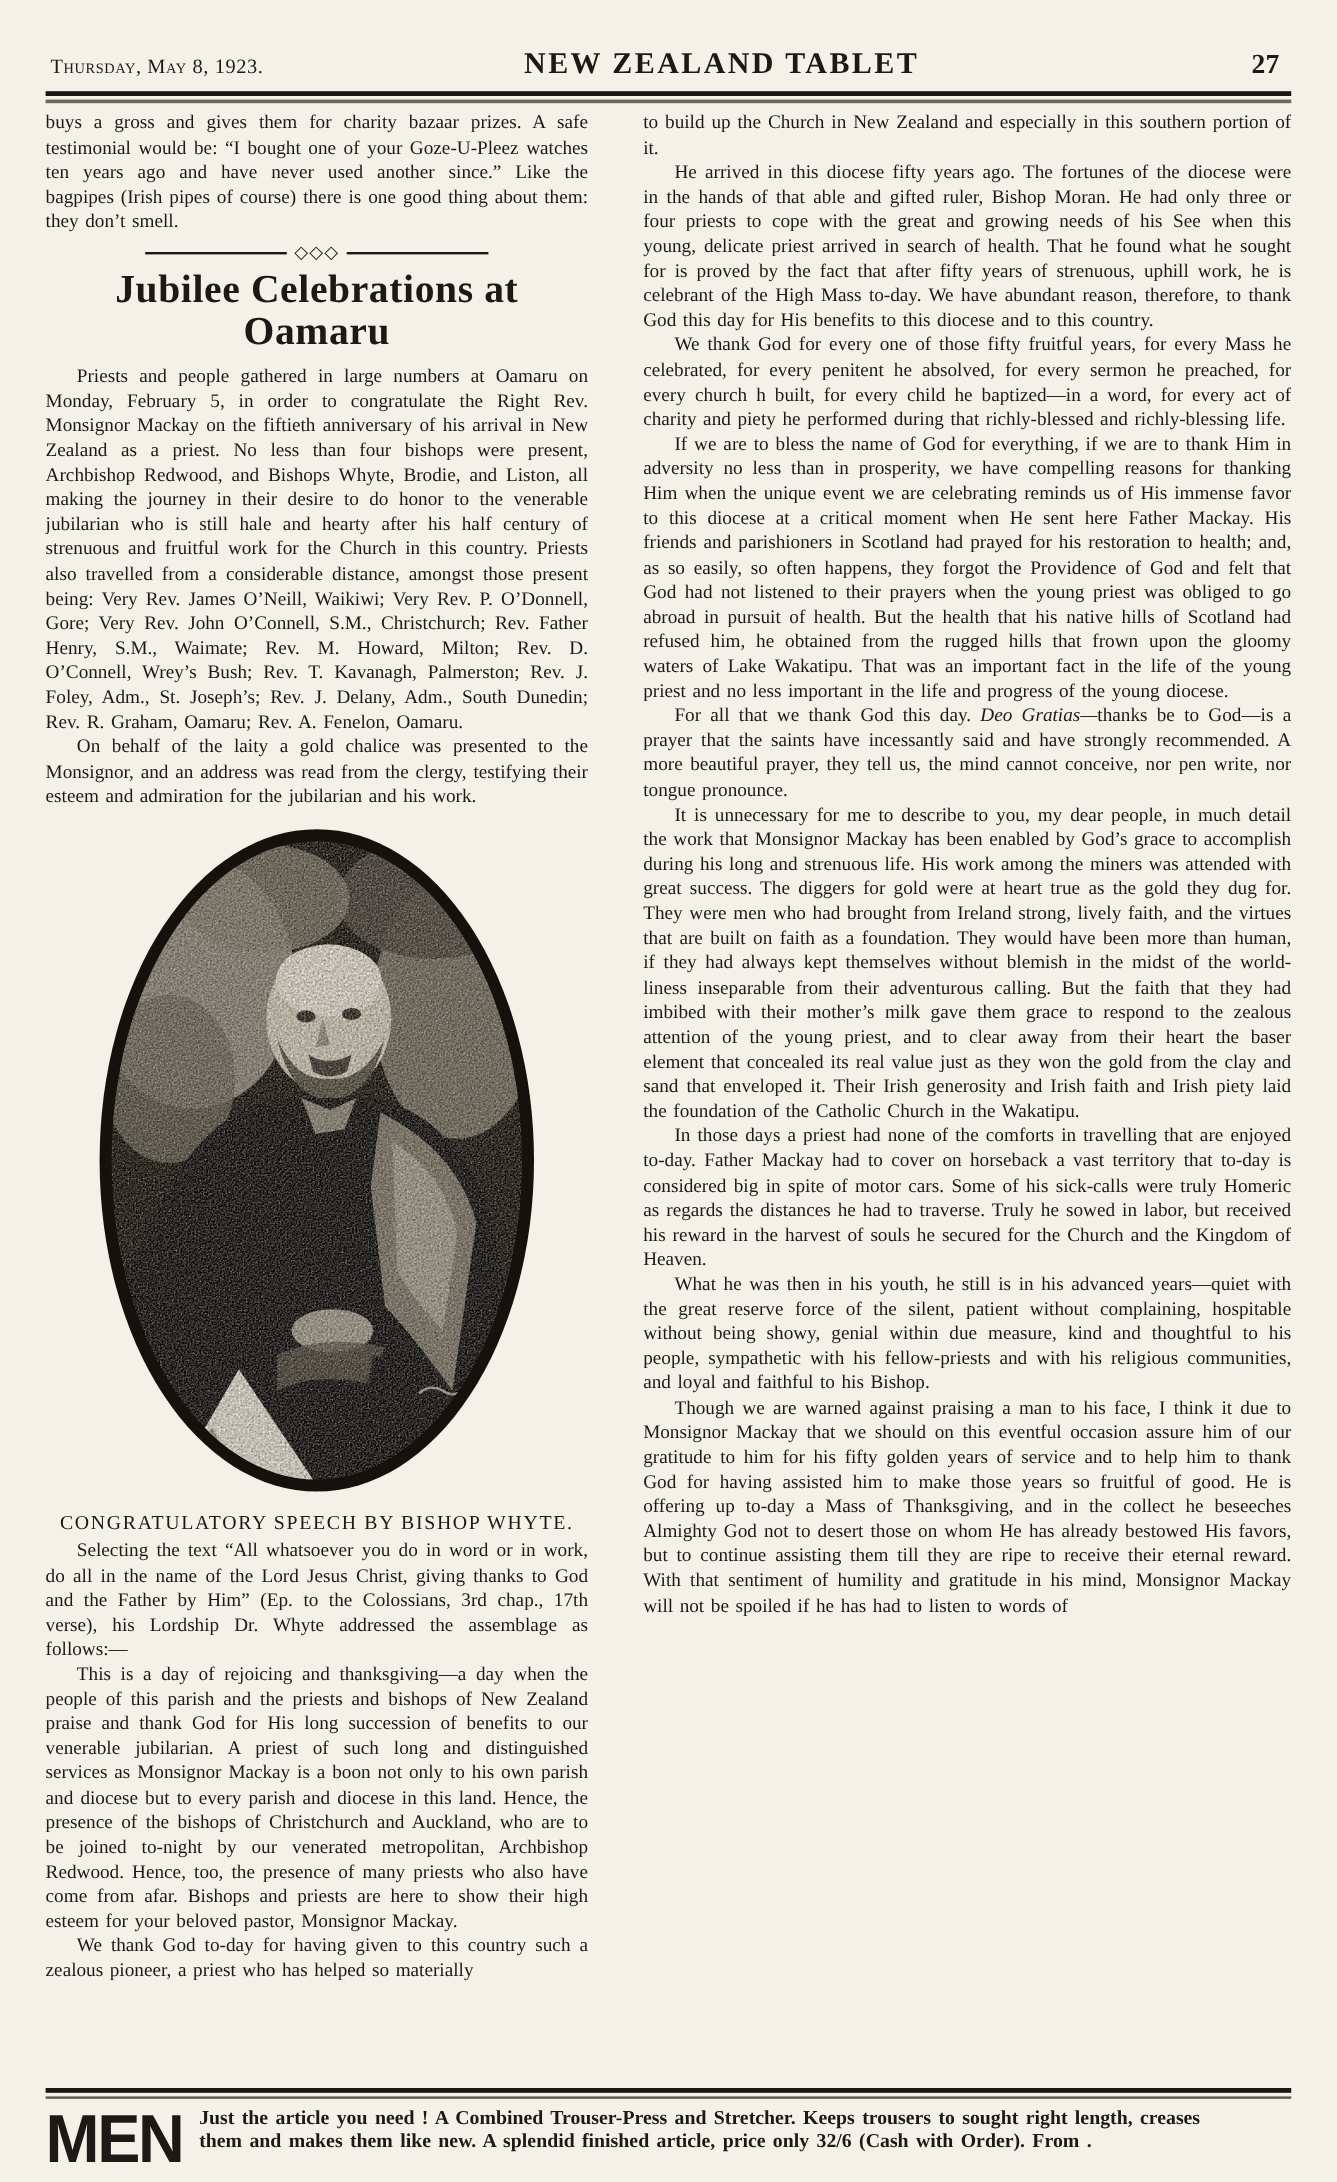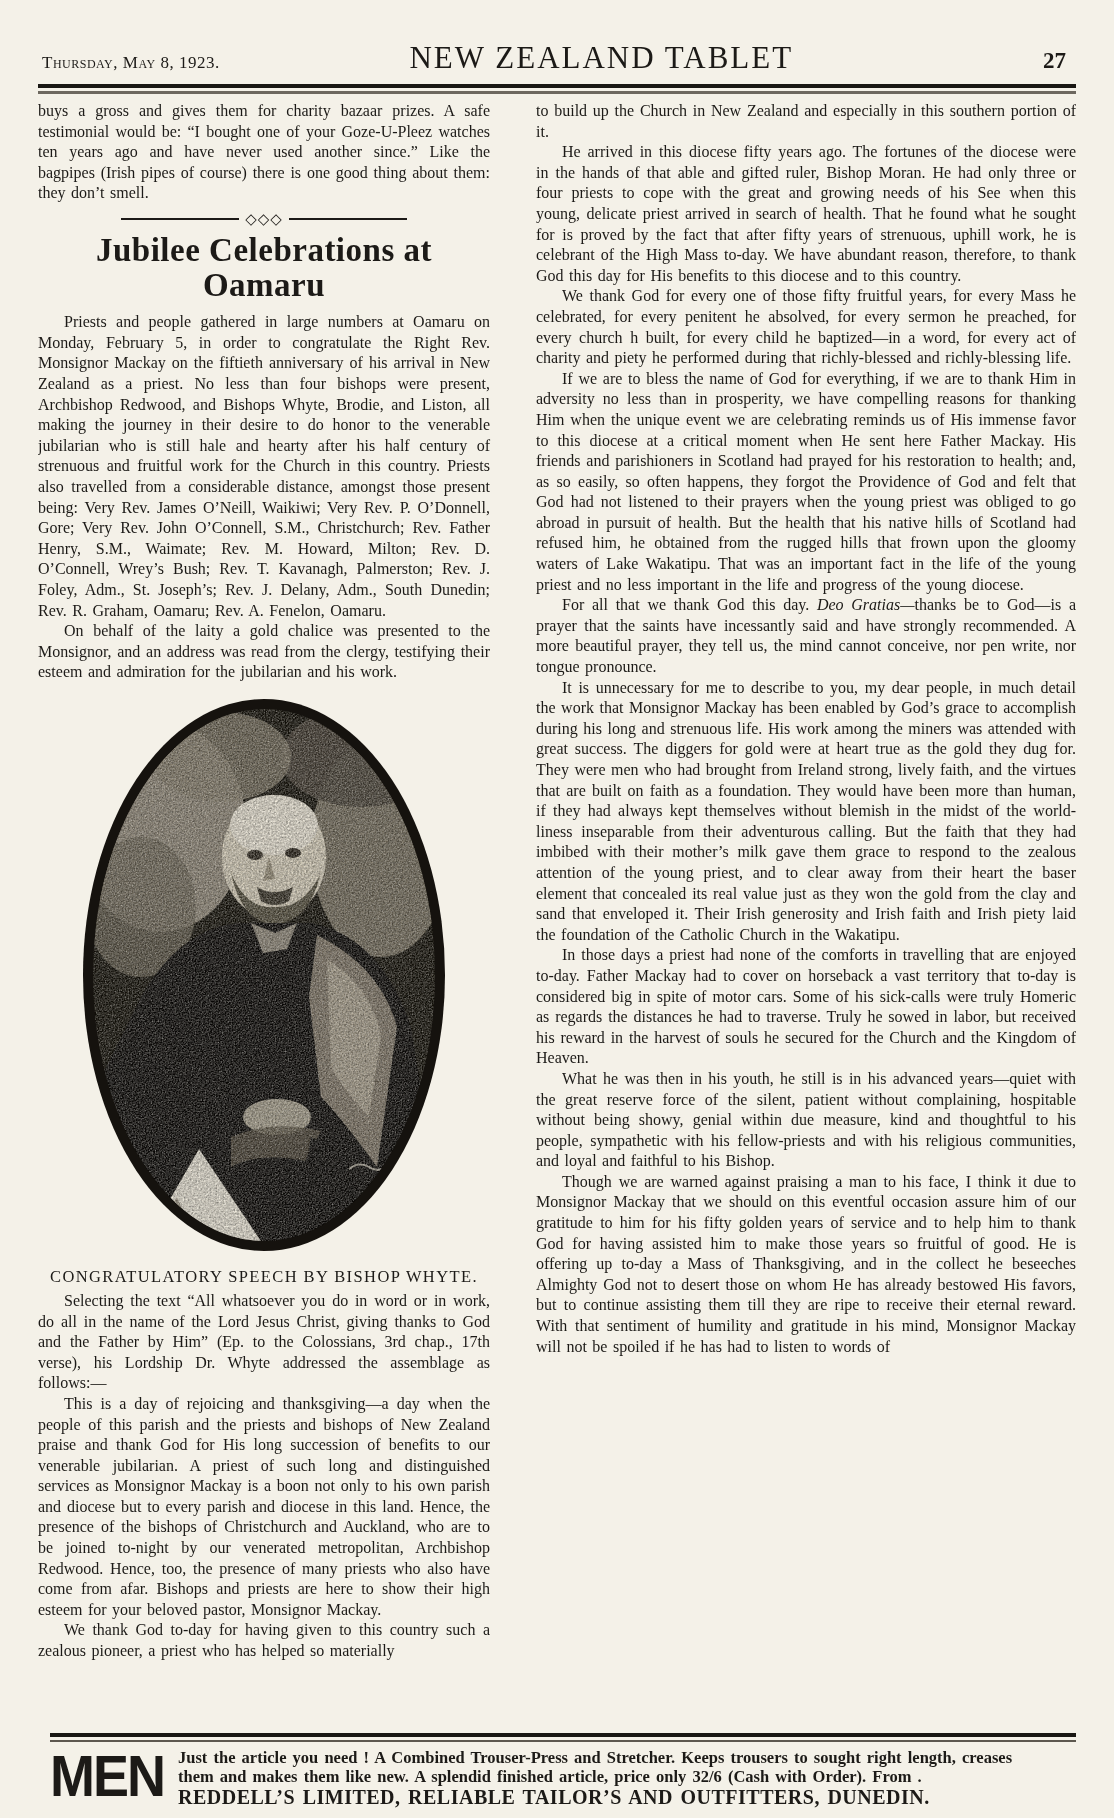--- a/index.html
+++ b/index.html
@@ -9,21 +9,21 @@
     color:#1c1a17;
     font-family:"Liberation Serif","DejaVu Serif",serif;
     position:relative;
     overflow:hidden;
   }
   .page{box-sizing:border-box;width:1114px;height:1818px;padding:14px 38px 0 38px;position:relative;}
 
   
   .masthead-row{display:flex;align-items:baseline;justify-content:space-between;padding:26px 4px 6px 4px;}
   .issue-date{font-variant:small-caps;font-size:17px;letter-spacing:.5px;white-space:nowrap;}
-  .paper-title{font-size:31px;font-weight:400;letter-spacing:2px;white-space:nowrap;transform:translateX(-30px);}
+  .paper-title{font-size:25px;font-weight:700;letter-spacing:2px;white-space:nowrap;transform:translateX(-30px);}
   .page-number{font-size:23px;font-weight:700;padding-right:6px;}
   .header-rules{border-top:4px solid #191713;margin-top:2px;}
   .header-rules .thin{border-top:3px solid #6d685f;margin-top:3px;}
 
   
   .content{display:flex;gap:46px;margin-top:7px;height:1608px;overflow:hidden;}
   .col-left{width:452px;flex:none;}
   .col-right{flex:1;min-width:0;}
   .col p{margin:0;text-align:justify;font-size:16px;line-height:20.6px;word-spacing:1.5px;}
   .col p.indent{text-indent:26px;}
@@ -34,21 +34,21 @@
   .divider .gems{font-size:15px;letter-spacing:1px;padding:0 6px;line-height:1;color:#1c1a17;}
 
   .headline{font-size:33px;font-weight:700;text-align:center;margin:6px 0 10px 0;letter-spacing:.5px;line-height:1.05;}
 
   .subhead{font-size:16.5px;font-weight:400;text-align:center;letter-spacing:1.4px;margin:14px 0 4px 0;}
 
   
   .portrait-wrap{display:flex;justify-content:center;margin:14px 0 6px 0;}
 
   
-  .footer{position:absolute;left:50px;right:38px;bottom:10px;}
+  .footer{position:absolute;left:38px;right:38px;bottom:10px;}
   .footer-rules{border-top:4px solid #191713;}
   .footer-rules .thin{border-top:2px solid #5d584f;margin-top:3px;}
   .ad{display:flex;align-items:stretch;gap:14px;padding-top:6px;}
   .ad-brand{font-family:"Liberation Sans","DejaVu Sans",sans-serif;font-weight:900;font-size:54px;line-height:.9;letter-spacing:-2px;transform:scaleY(1.05);margin-top:4px;}
   .ad-body{flex:1;}
   .ad-line{font-size:16.5px;font-weight:700;line-height:19px;word-spacing:2px;}
   .ad-line3{font-size:20px;font-weight:800;letter-spacing:.5px;line-height:22px;}
 </style>
 </head>
 <body>
@@ -162,18 +162,17 @@
 
   <div class="footer">
     <div class="footer-rules">
         <div class="thin"></div>
       </div>
     <div class="ad">
       <div class="ad-brand">MEN</div>
       <div class="ad-body">
         <div class="ad-line">Just the article you need !   A Combined Trouser-Press and Stretcher.   Keeps trousers to sought right length, creases</div>
         <div class="ad-line">them and makes them like new.   A splendid finished article, price only 32/6 (Cash with Order).   From  .</div>
-        <div class="ad-line ad-line3">REDDELL’S LIMITED, RELIABLE TAILOR’S AND OUTFITTERS, DUNEDIN.</div>
       </div>
     </div>
   </div>
 
 </div>
 
 </body></html>

